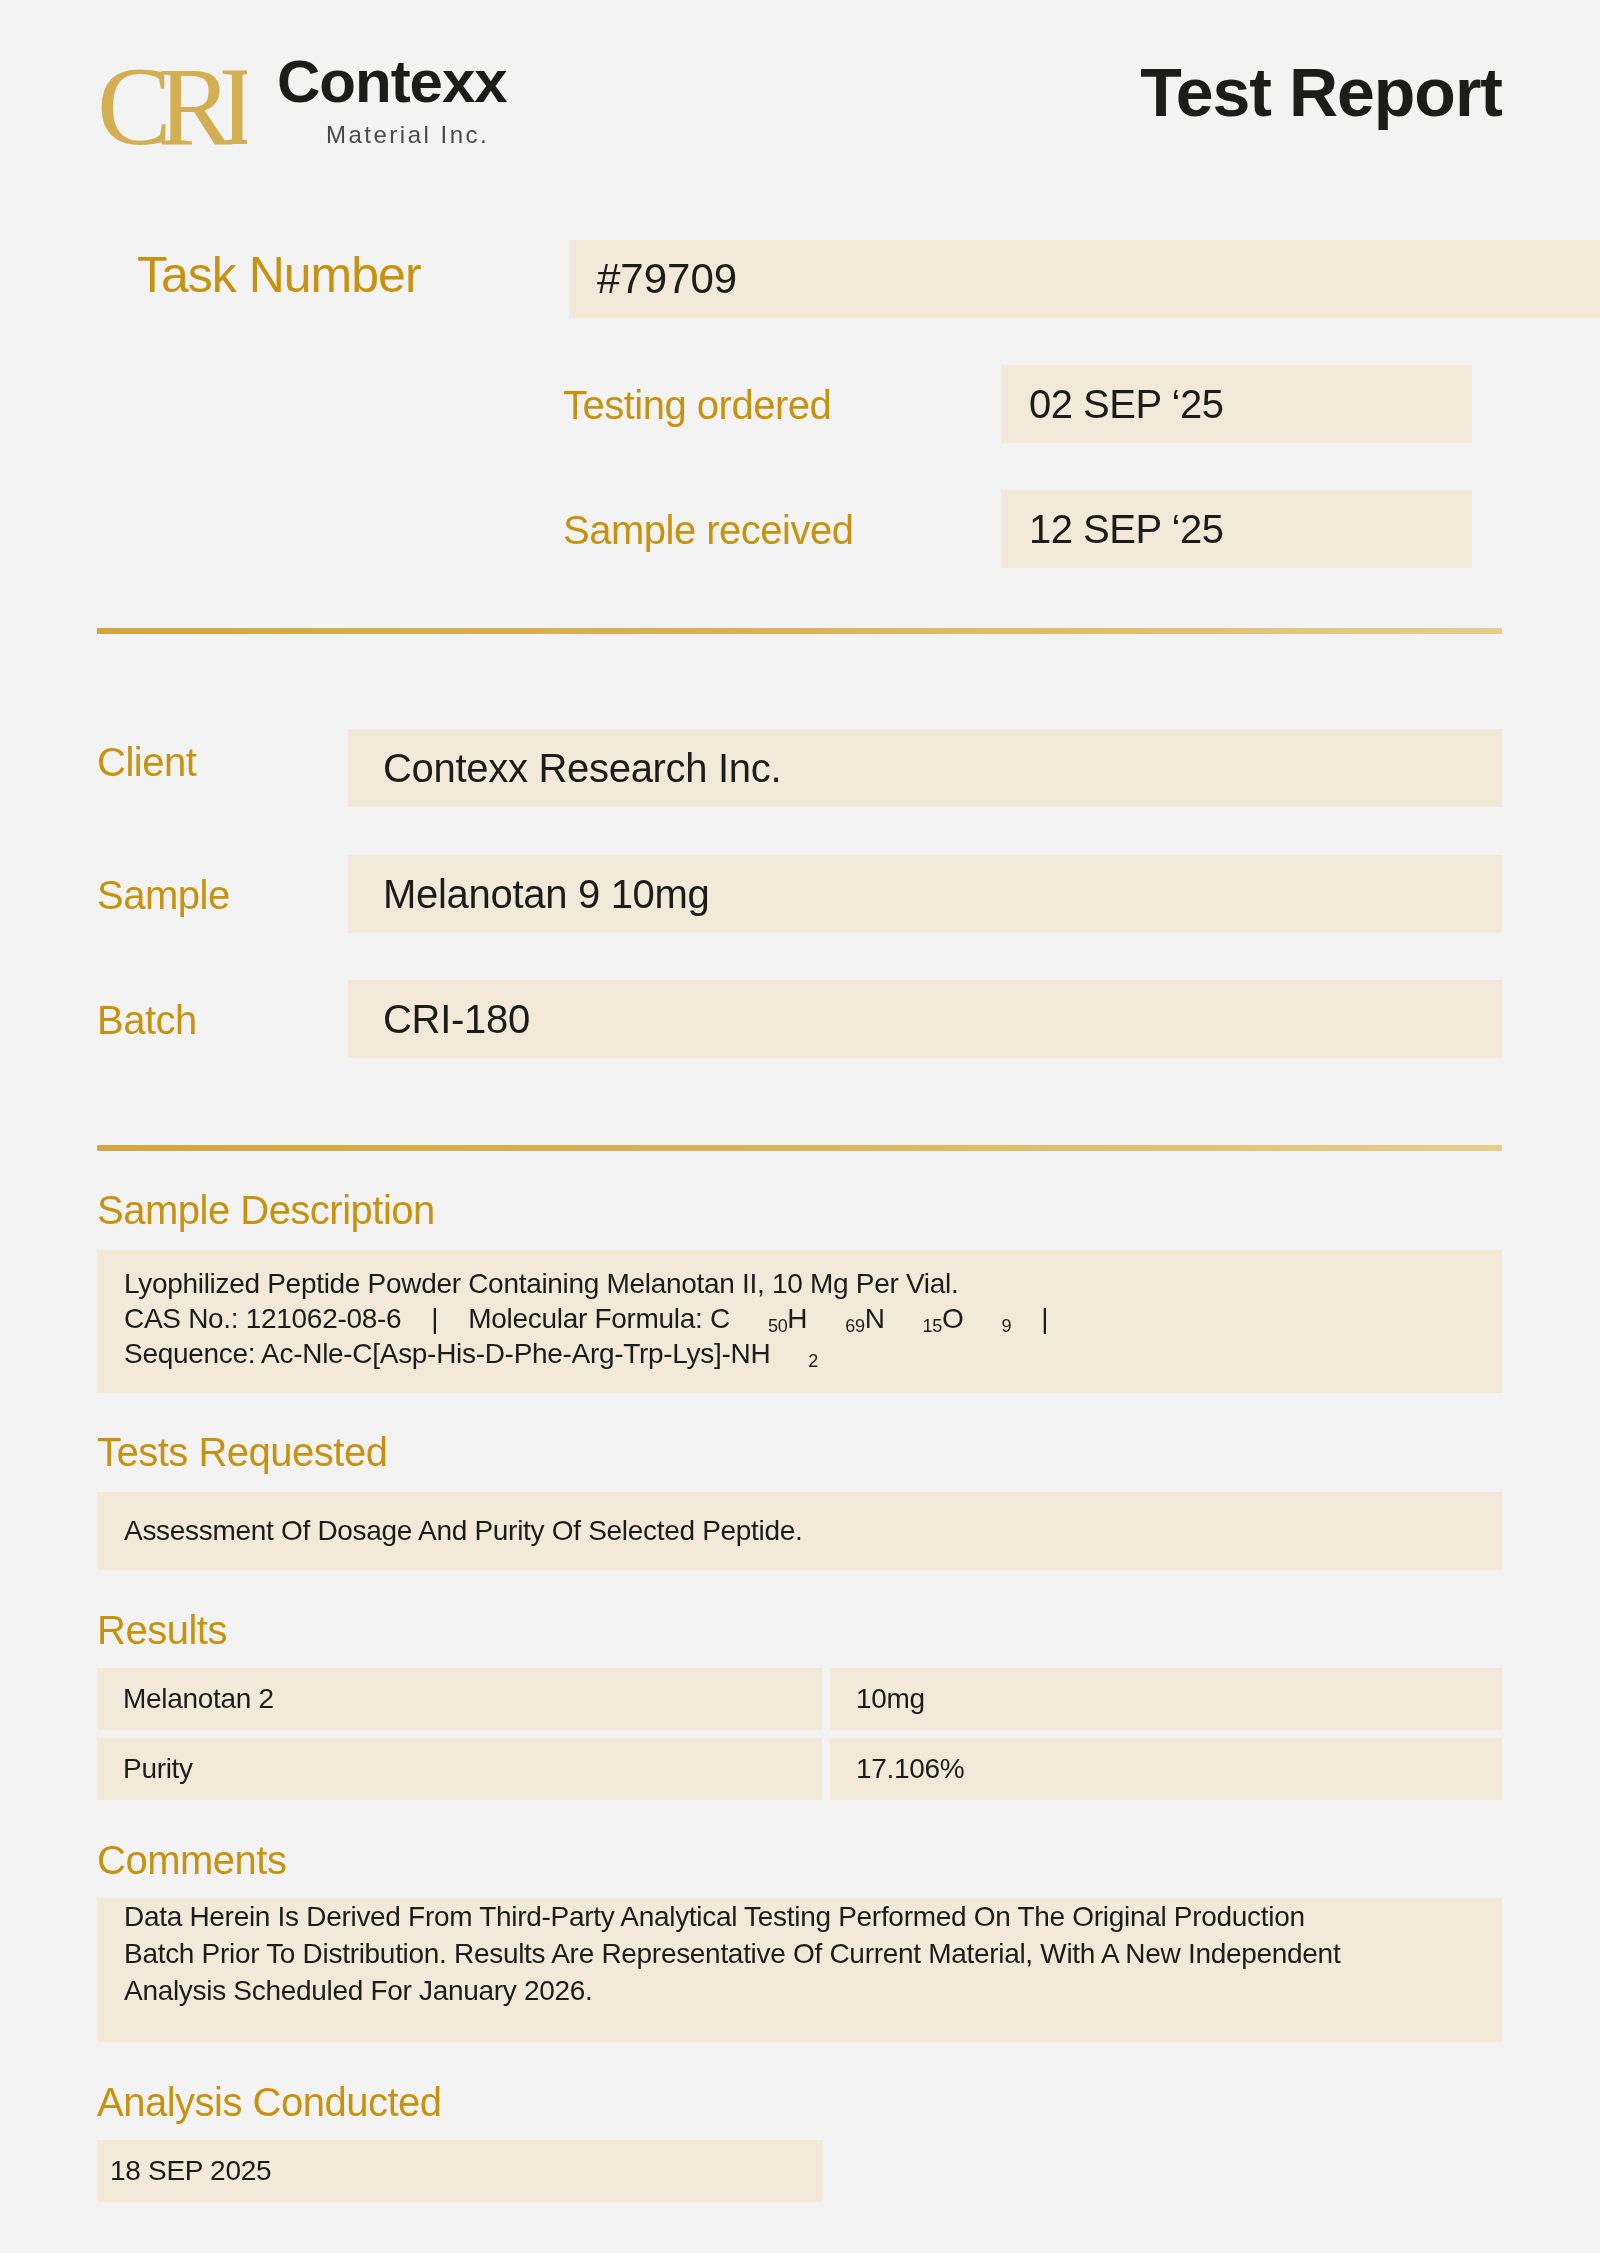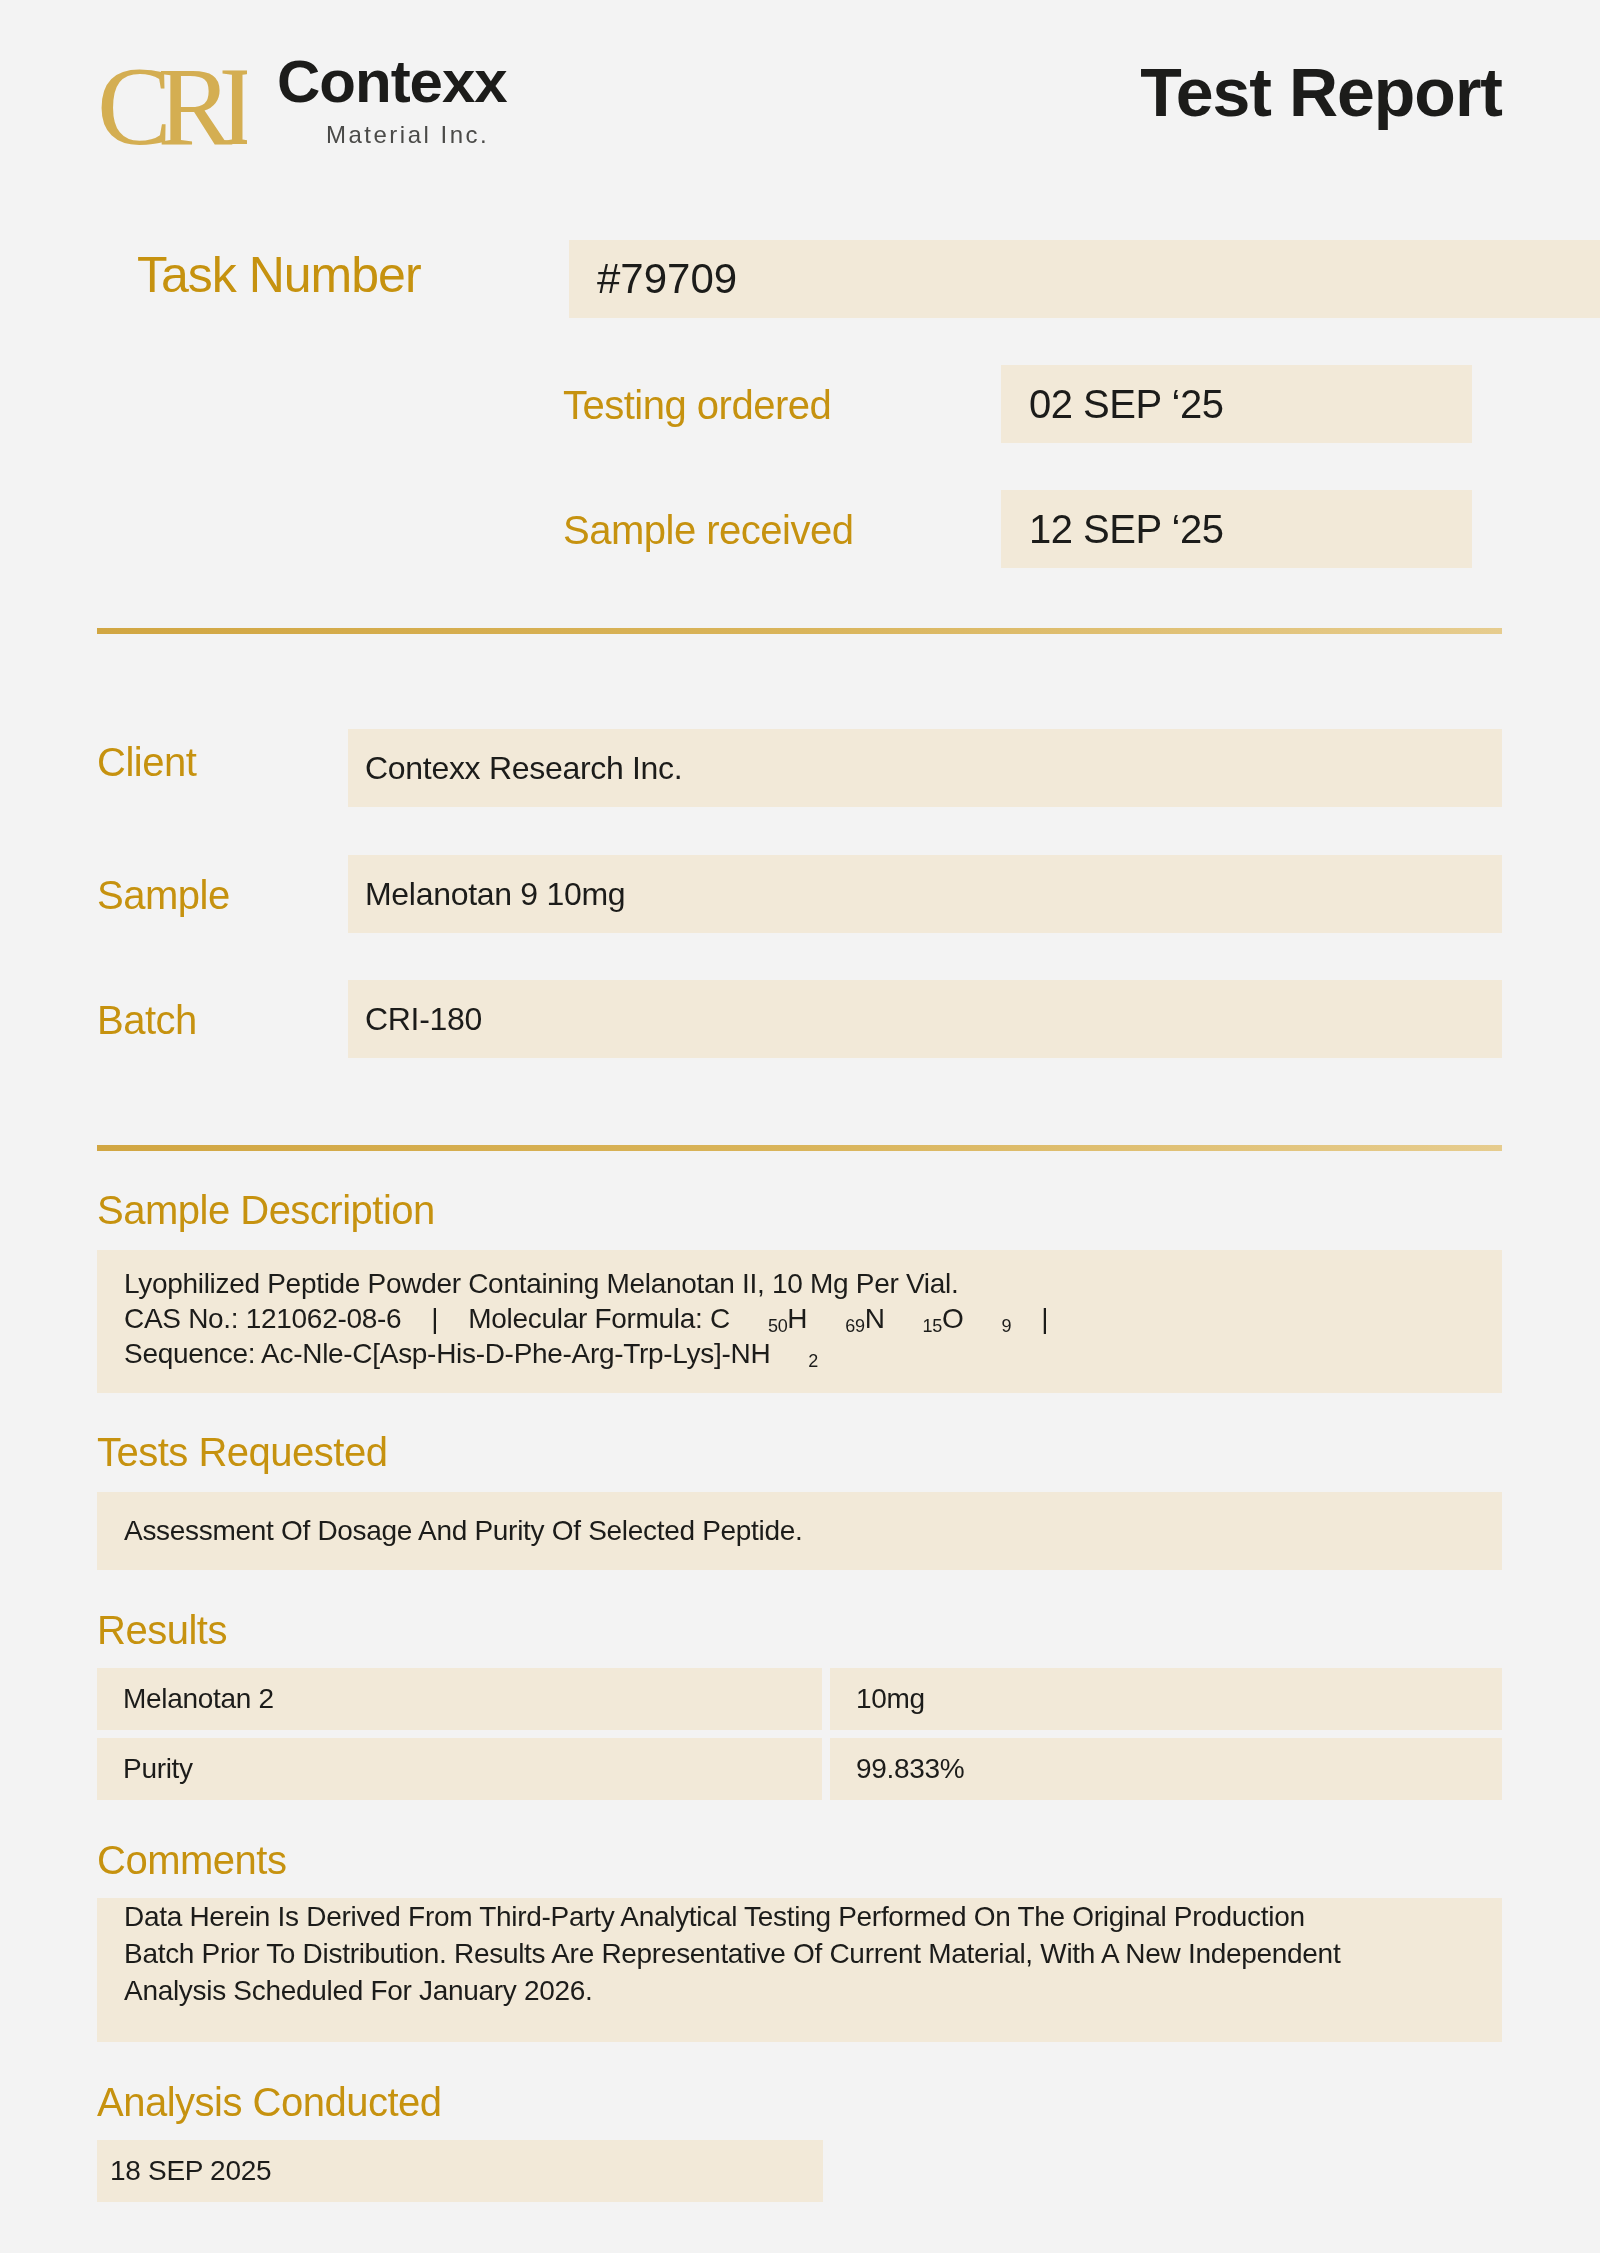--- a/index.html
+++ b/index.html
@@ -18,21 +18,21 @@
   
   .task-label { left: 97px; top: 250px; font-size: 50px; line-height: 1; letter-spacing: -1px; margin-left: 40px; }
   .task-box { left: 569px; top: 240px; width: 1098px; height: 78px; padding-left: 28px; font-size: 42px; }
   .date-label { left: 563px; font-size: 40px; line-height: 1; letter-spacing: -0.5px; }
   .date-box { left: 1001px; width: 471px; height: 78px; padding-left: 28px; font-size: 40px; letter-spacing: -0.5px; }
 
   .divider { left: 97px; width: 1405px; height: 6px; background: linear-gradient(90deg, #d1a642 0%, #d9b45a 50%, #e6cc8e 100%); }
 
   
   .info-label { left: 97px; font-size: 40px; line-height: 1; letter-spacing: -0.5px; }
-  .info-box { left: 348px; width: 1154px; height: 78px; padding-left: 17px; font-size: 32px; letter-spacing: -0.3px; }
+  .info-box { left: 348px; width: 1154px; height: 78px; padding-left: 35px; font-size: 40px; letter-spacing: -0.3px; }
 
   
   .sec-head { left: 97px; font-size: 40px; line-height: 1; letter-spacing: -0.5px; }
   .para-box { left: 97px; width: 1405px; padding: 0 27px; font-size: 28px; line-height: 35px; letter-spacing: -0.3px; display: block; }
   .res-cell { height: 62px; padding-left: 26px; font-size: 28px; letter-spacing: -0.3px; }
   sub { font-size: 18px; vertical-align: -4px; line-height: 0; margin-left: 38px; }
   .sep { display: inline-block; margin: 0 30px; }
 </style>
 </head>
 <body>
@@ -96,21 +96,21 @@
 <div class="box res-cell" style="left:97px; top:1668px; width:725px">
   <span>Melanotan 2</span>
 </div>
 <div class="box res-cell" style="left:830px; top:1668px; width:672px">
   <span>10mg</span>
 </div>
 <div class="box res-cell" style="left:97px; top:1738px; width:725px">
   <span>Purity</span>
 </div>
 <div class="box res-cell" style="left:830px; top:1738px; width:672px">
-  <span>99.833%</span>
+  <span>17.106%</span>
 </div>
 
 <div class="abs sec-head gold" style="top:1840px">Comments</div>
 <div class="box para-box" style="top:1898px; height:144px; line-height:37px">
   <div>Data Herein Is Derived From Third-Party Analytical Testing Performed On The Original Production</div>
   <div>Batch Prior To Distribution. Results Are Representative Of Current Material, With A New Independent</div>
   <div>Analysis Scheduled For January 2026.</div>
 </div>
 
 <div class="abs sec-head gold" style="top:2082px">Analysis Conducted</div>

